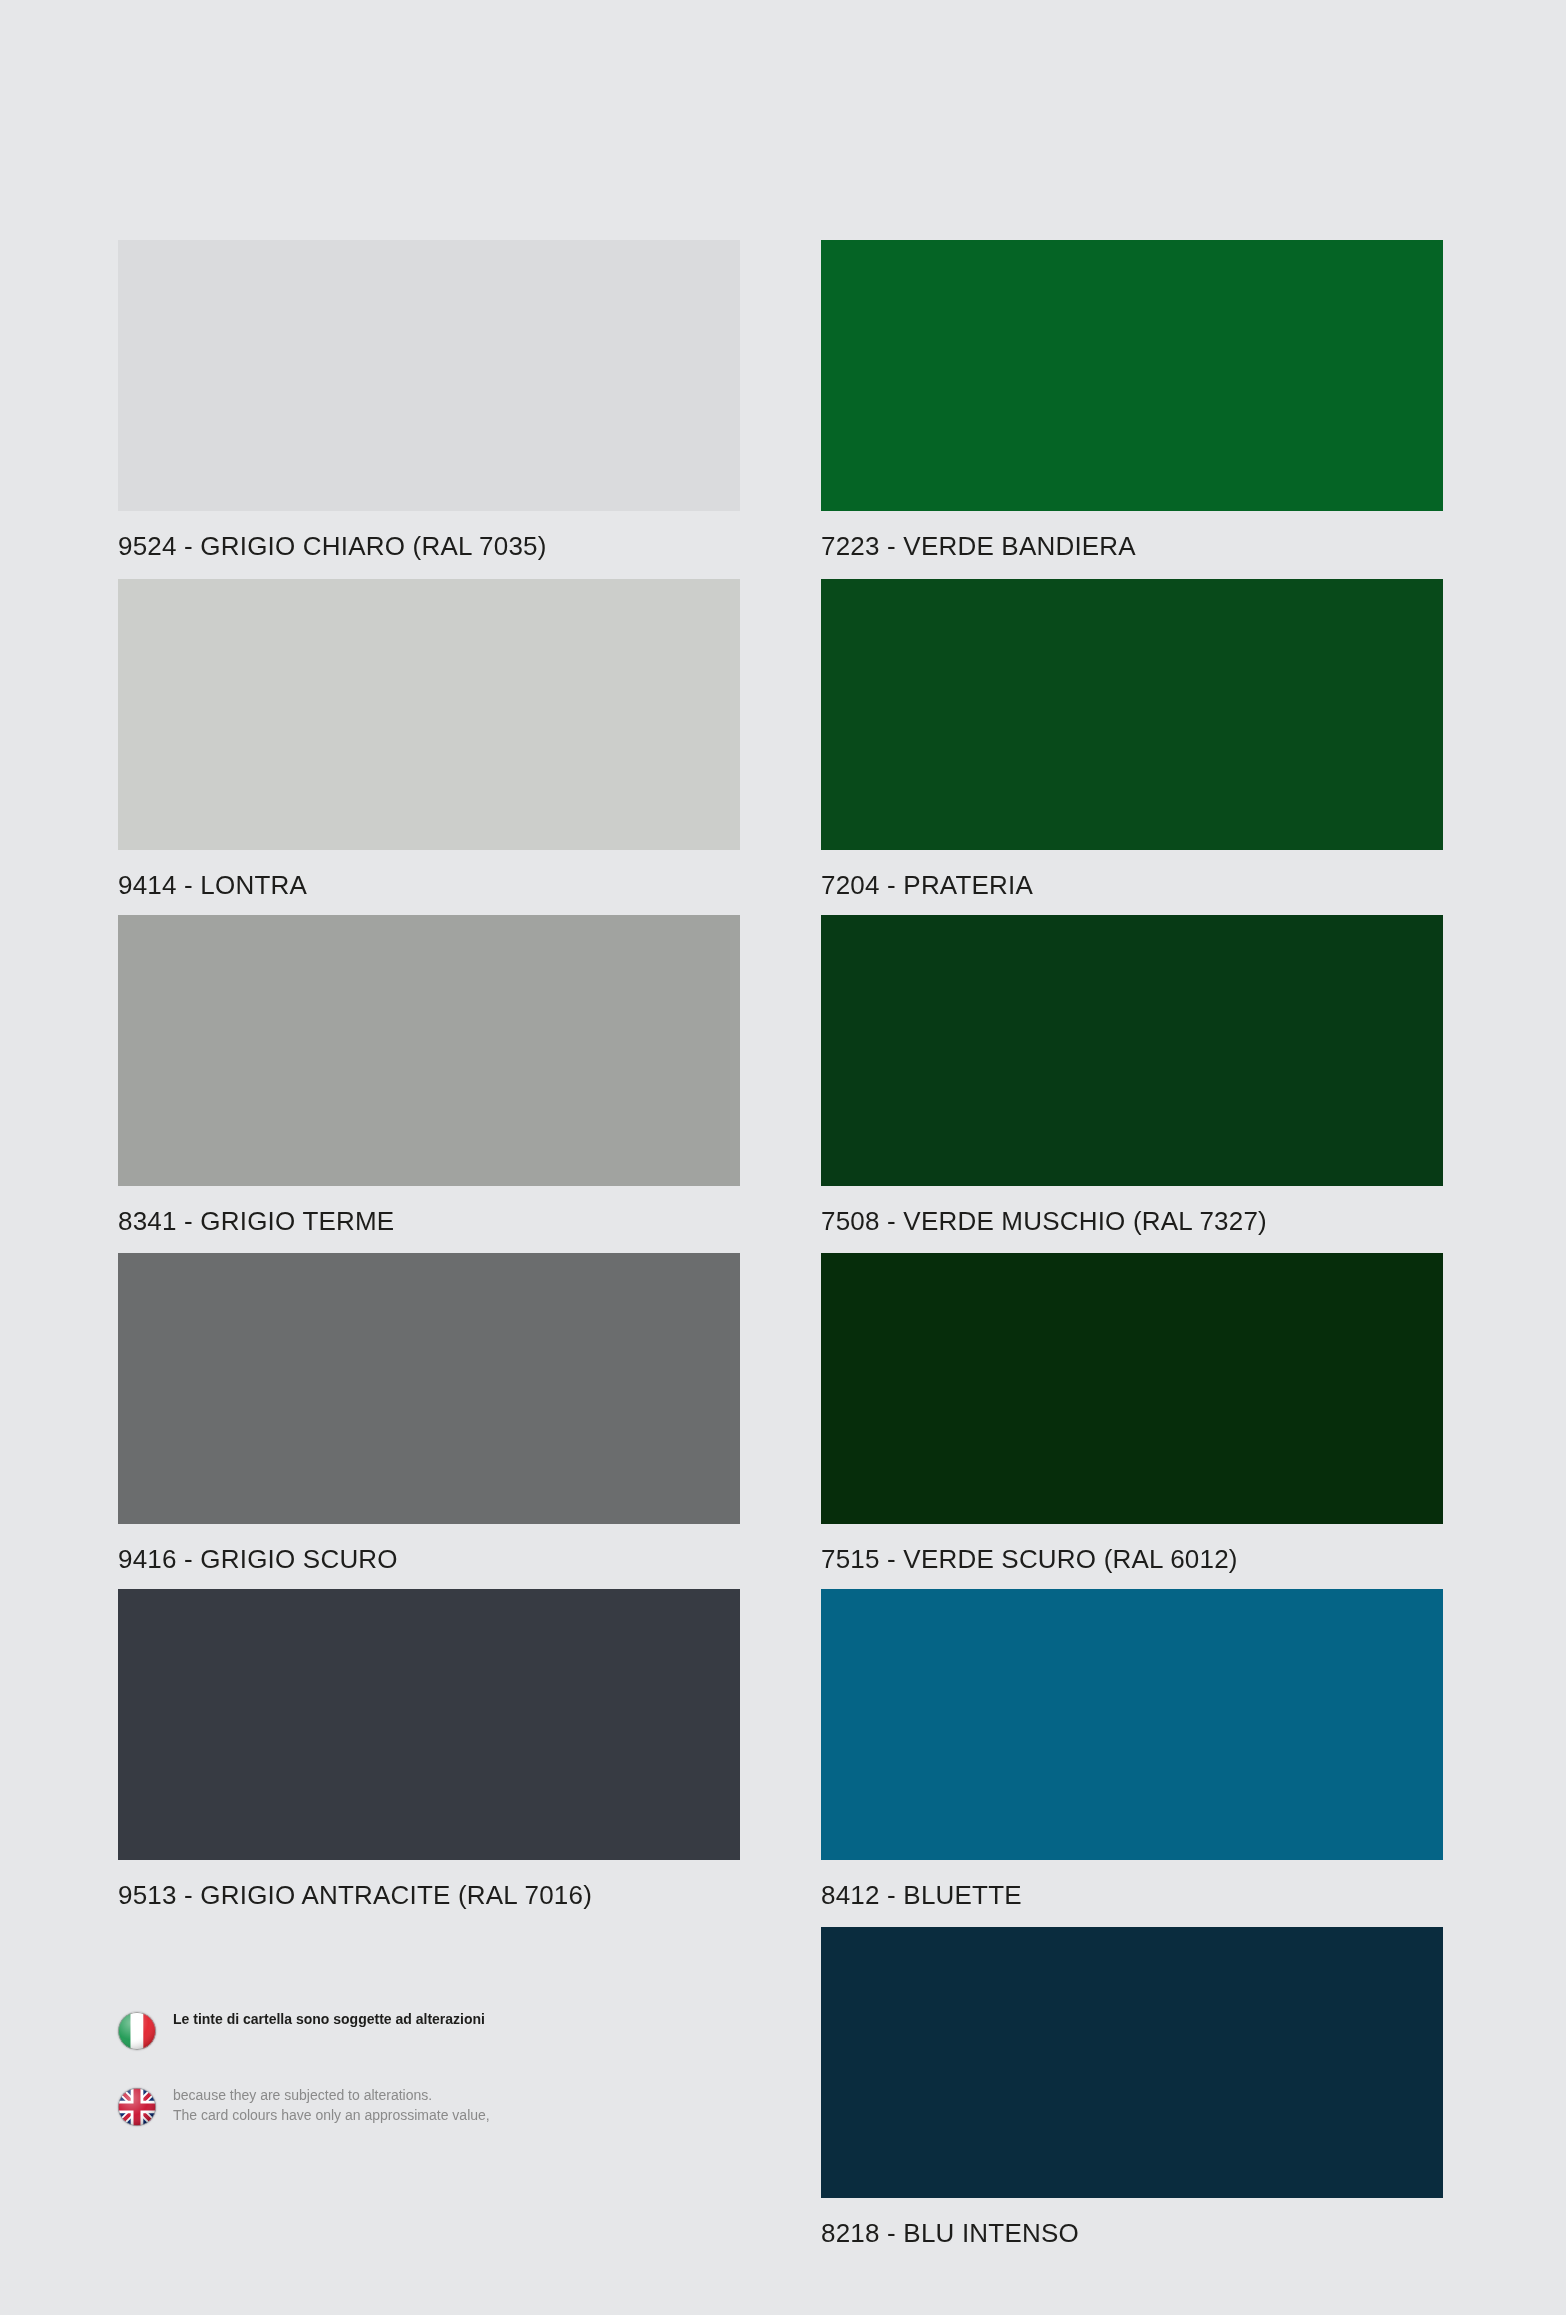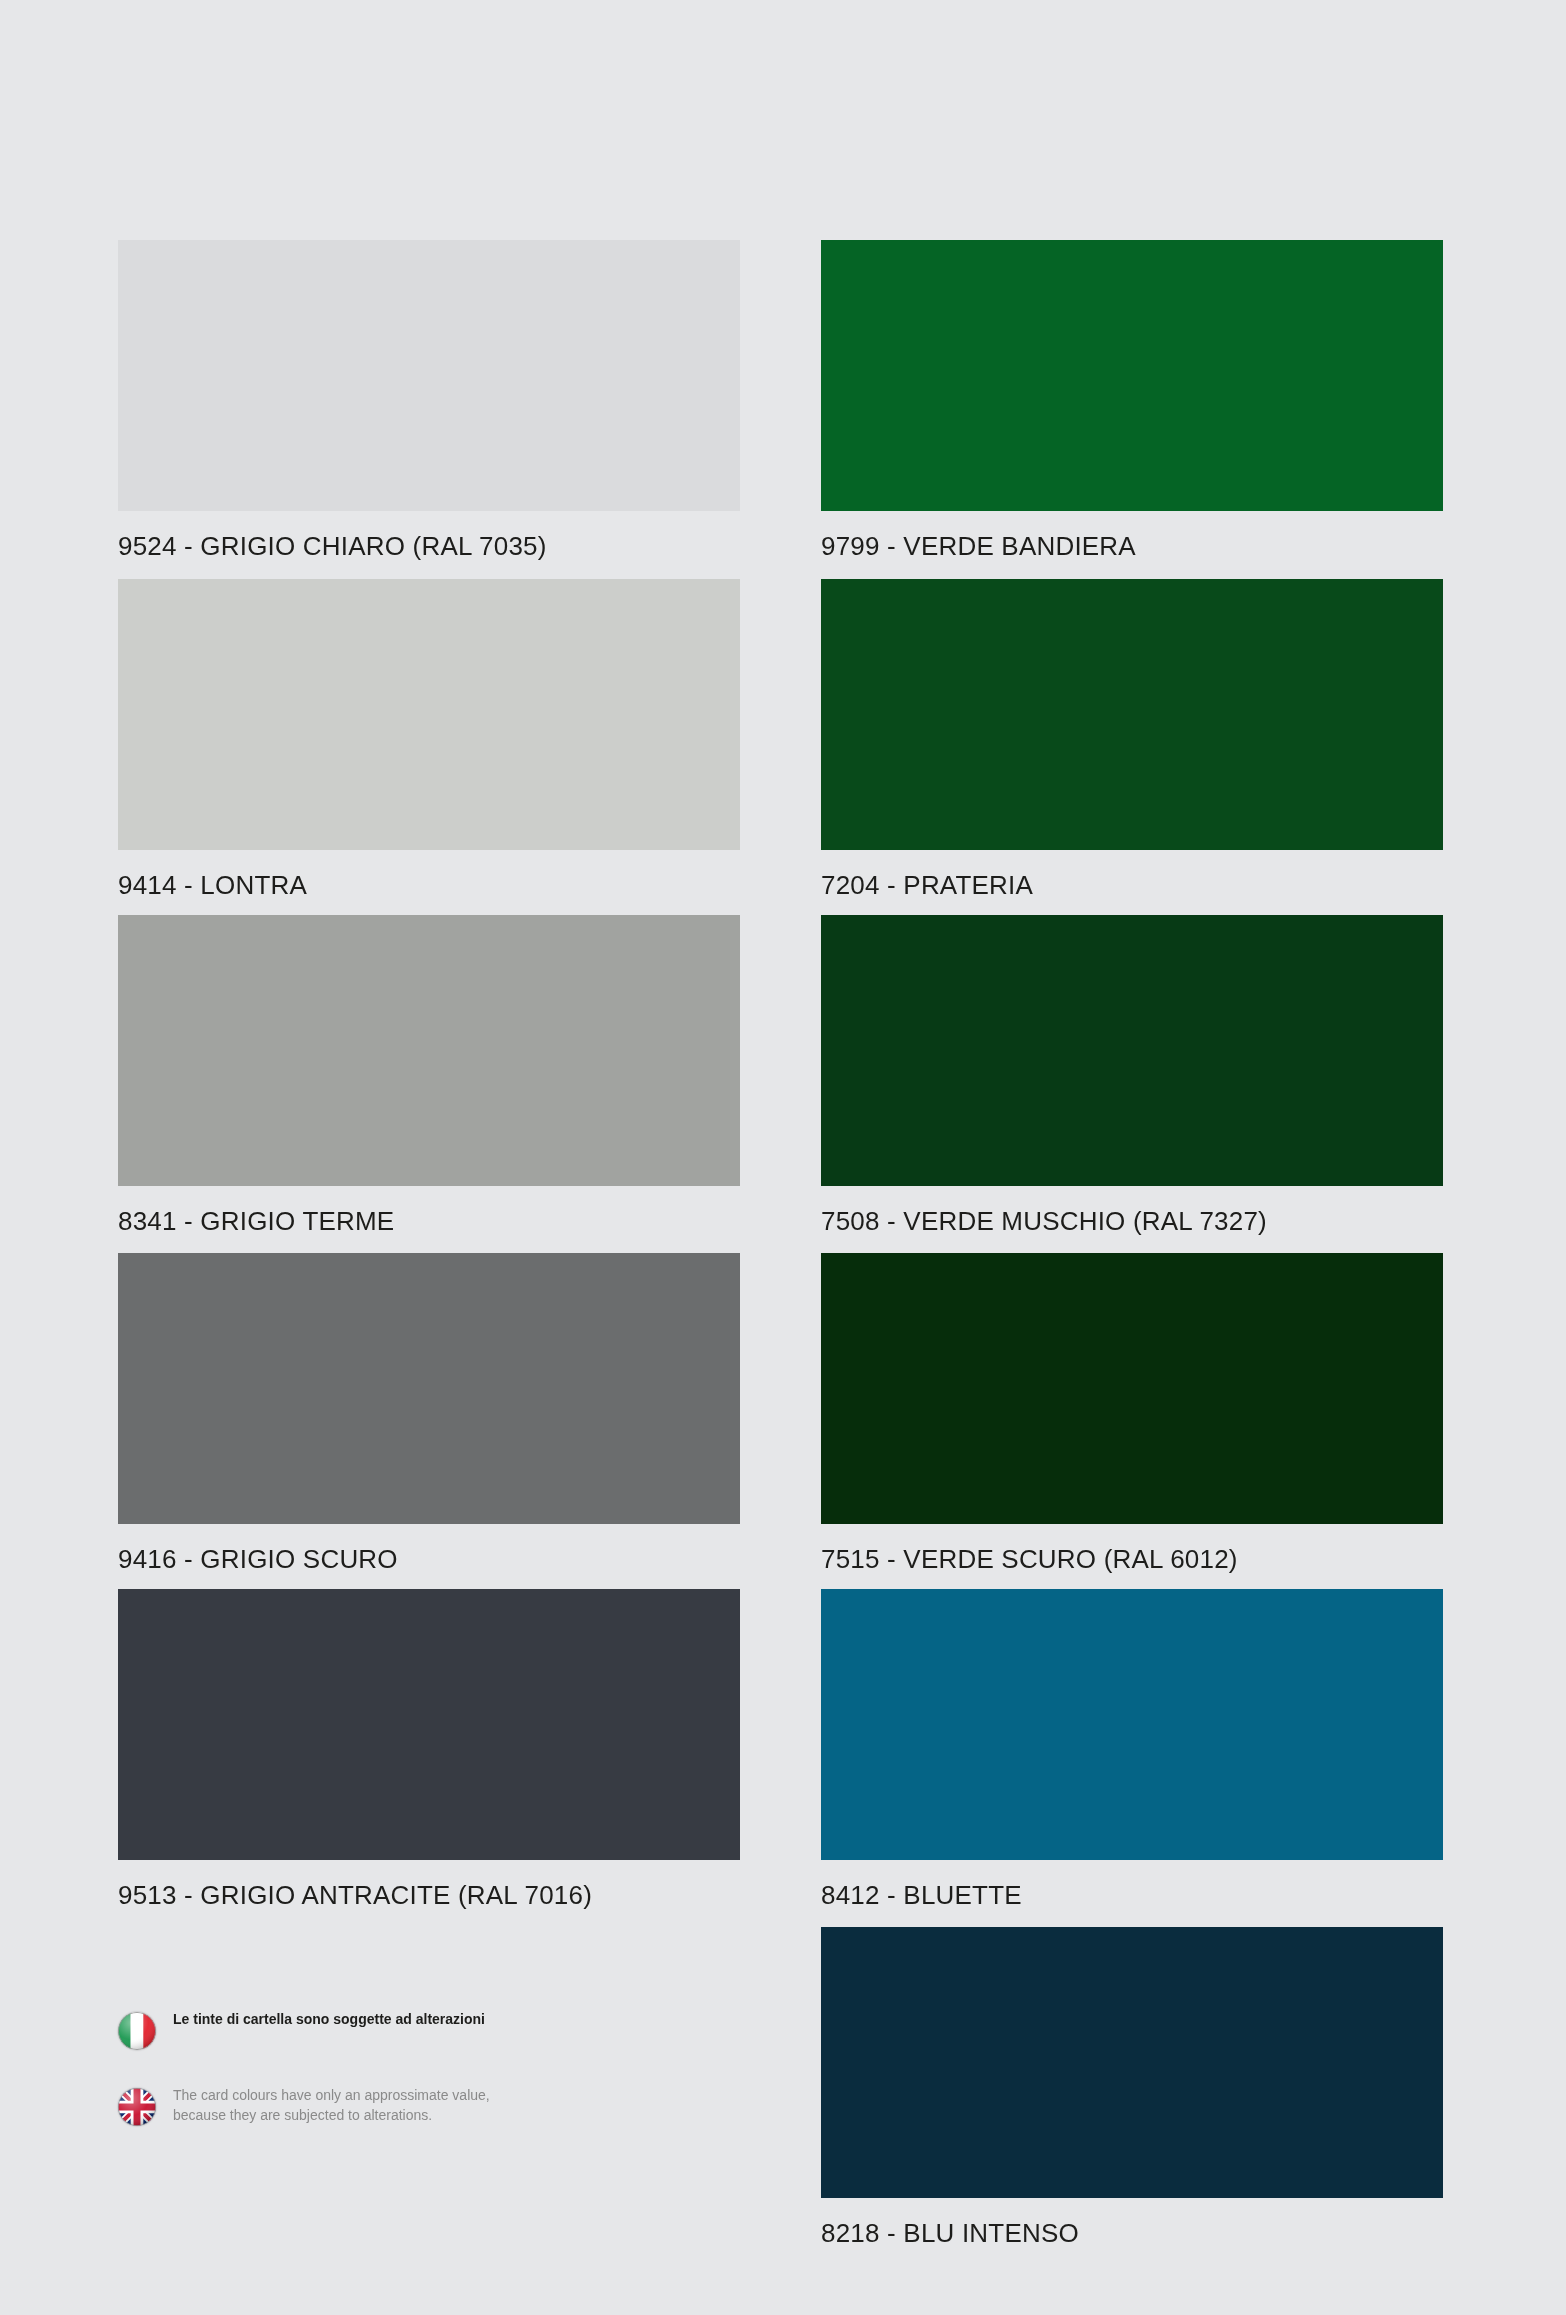--- a/index.html
+++ b/index.html
@@ -138,21 +138,21 @@
         <span class="swatch-chip" style="background-color: rgb(55, 59, 67);"></span>
         <span class="swatch-label">9513 - GRIGIO ANTRACITE (RAL 7016)</span>
       </div>
 
     </div>
 
     <div class="column column-right">
 
       <div class="swatch-item" style="top:240px">
         <span class="swatch-chip" style="background-color: rgb(5, 100, 37);"></span>
-        <span class="swatch-label">9799 - VERDE BANDIERA</span>
+        <span class="swatch-label">7223 - VERDE BANDIERA</span>
       </div>
 
       <div class="swatch-item" style="top:579px">
         <span class="swatch-chip" style="background-color: rgb(8, 74, 26);"></span>
         <span class="swatch-label">7204 - PRATERIA</span>
       </div>
 
       <div class="swatch-item" style="top:915px">
         <span class="swatch-chip" style="background-color: rgb(7, 58, 21);"></span>
         <span class="swatch-label">7508 - VERDE MUSCHIO (RAL 7327)</span>
@@ -223,21 +223,21 @@
             <path d="M0,0 L60,60 M60,0 L0,60" stroke="#ffffff" stroke-width="12"></path>
             <path d="M0,0 L60,60 M60,0 L0,60" stroke="#c8102e" stroke-width="6"></path>
             <path d="M30,0 V60 M0,30 H60" stroke="#ffffff" stroke-width="20"></path>
             <path d="M30,0 V60 M0,30 H60" stroke="#c8102e" stroke-width="11"></path>
             <rect width="60" height="60" fill="url(#shineUk)"></rect>
           </g>
           <circle cx="30" cy="30" r="29.5" fill="none" stroke="#9a9a9a" stroke-width="1.4"></circle>
         </svg>
       </span>
       <span class="note-text note-text-en">
+        <span>because they are subjected to alterations.</span>
         <span>The card colours have only an approssimate value,</span>
-        <span>because they are subjected to alterations.</span>
       </span>
     </div>
 
   </div>
 
 </div>
 
 
 </body></html>

